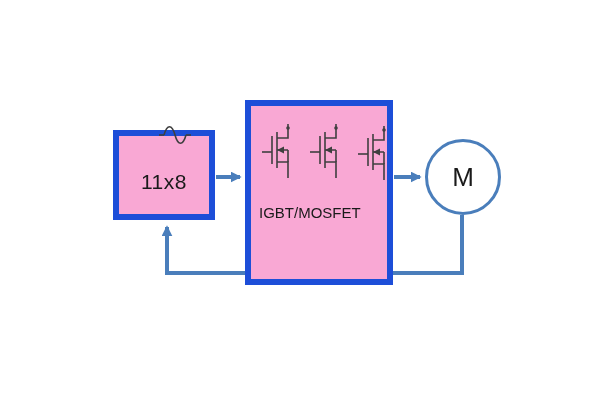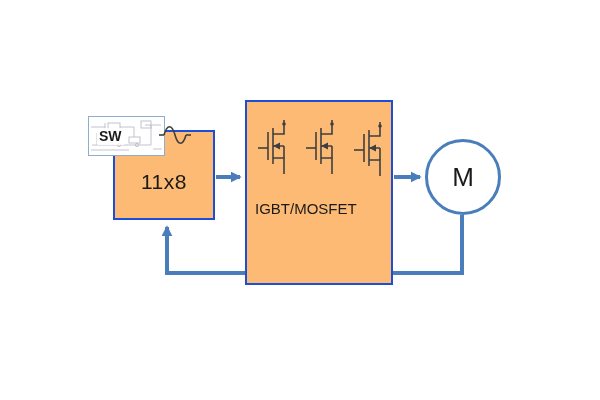--- a/index.html
+++ b/index.html
@@ -12,22 +12,22 @@
     position: relative;
     width: 600px; height: 400px;
     background: #ffffff;
   }
   .connector-layer {
     position: absolute; left: 0; top: 0;
     width: 600px; height: 400px;
   }
   .block {
     position: absolute;
-    background: #fdba74;
-    border: 2px solid #1d4ed8;
+    background: #f9a8d4;
+    border: 6px solid #1d4ed8;
   }
   .matrix-block {
     left: 113px; top: 130px;
     width: 102px; height: 90px;
     display: flex; align-items: center; justify-content: center;
   }
   .matrix-label {
     font-size: 21px; color: #1a1a1a; letter-spacing: 0.5px;
     margin-top: 14px;
   }
@@ -86,36 +86,20 @@
     </defs>
     <line x1="216" y1="177" x2="240" y2="177" stroke="#4a7ebb" stroke-width="4" marker-end="url(#arrowhead)"></line>
     <line x1="394" y1="177" x2="420" y2="177" stroke="#4a7ebb" stroke-width="4" marker-end="url(#arrowhead)"></line>
     <polyline points="462,215 462,273 167,273 167,227" fill="none" stroke="#4a7ebb" stroke-width="4" marker-end="url(#arrowhead)"></polyline>
   </svg>
 
   <div class="block matrix-block">
     <span class="matrix-label">11x8</span>
   </div>
 
-  <div class="sw-block">
-    <svg class="sw-thumb" width="75" height="38" viewBox="0 0 75 38" xmlns="http://www.w3.org/2000/svg">
-      <g stroke="#b4b4c4" stroke-width="0.9" fill="none" opacity="0.9">
-        <path d="M2,10 H16 M16,6 V14"></path>
-        <rect x="19" y="6" width="12" height="8"></rect>
-        <path d="M31,10 H45 M45,10 V20"></path>
-        <rect x="40" y="20" width="11" height="6"></rect>
-        <path d="M3,28 H62 M8,16 V28 M56,8 H72 M62,8 V28"></path>
-        <rect x="52" y="4" width="10" height="7"></rect>
-        <circle cx="30" cy="28" r="1.6"></circle>
-        <circle cx="48" cy="28" r="1.6"></circle>
-        <path d="M64,32 H73 M2,33 H40"></path>
-      </g>
-    </svg>
-    <span class="sw-label">SW</span>
-  </div>
 
   <svg class="sine-icon" viewBox="0 0 32 26" xmlns="http://www.w3.org/2000/svg">
     <g stroke="#3f3f3f" stroke-width="1.6" fill="none">
       <path d="M0,13 H5"></path>
       <path d="M5,13 C8,2 13,2 16,13 C19,24 24,24 27,13"></path>
       <path d="M27,13 H32"></path>
     </g>
   </svg>
 
   <div class="block inverter-block">

